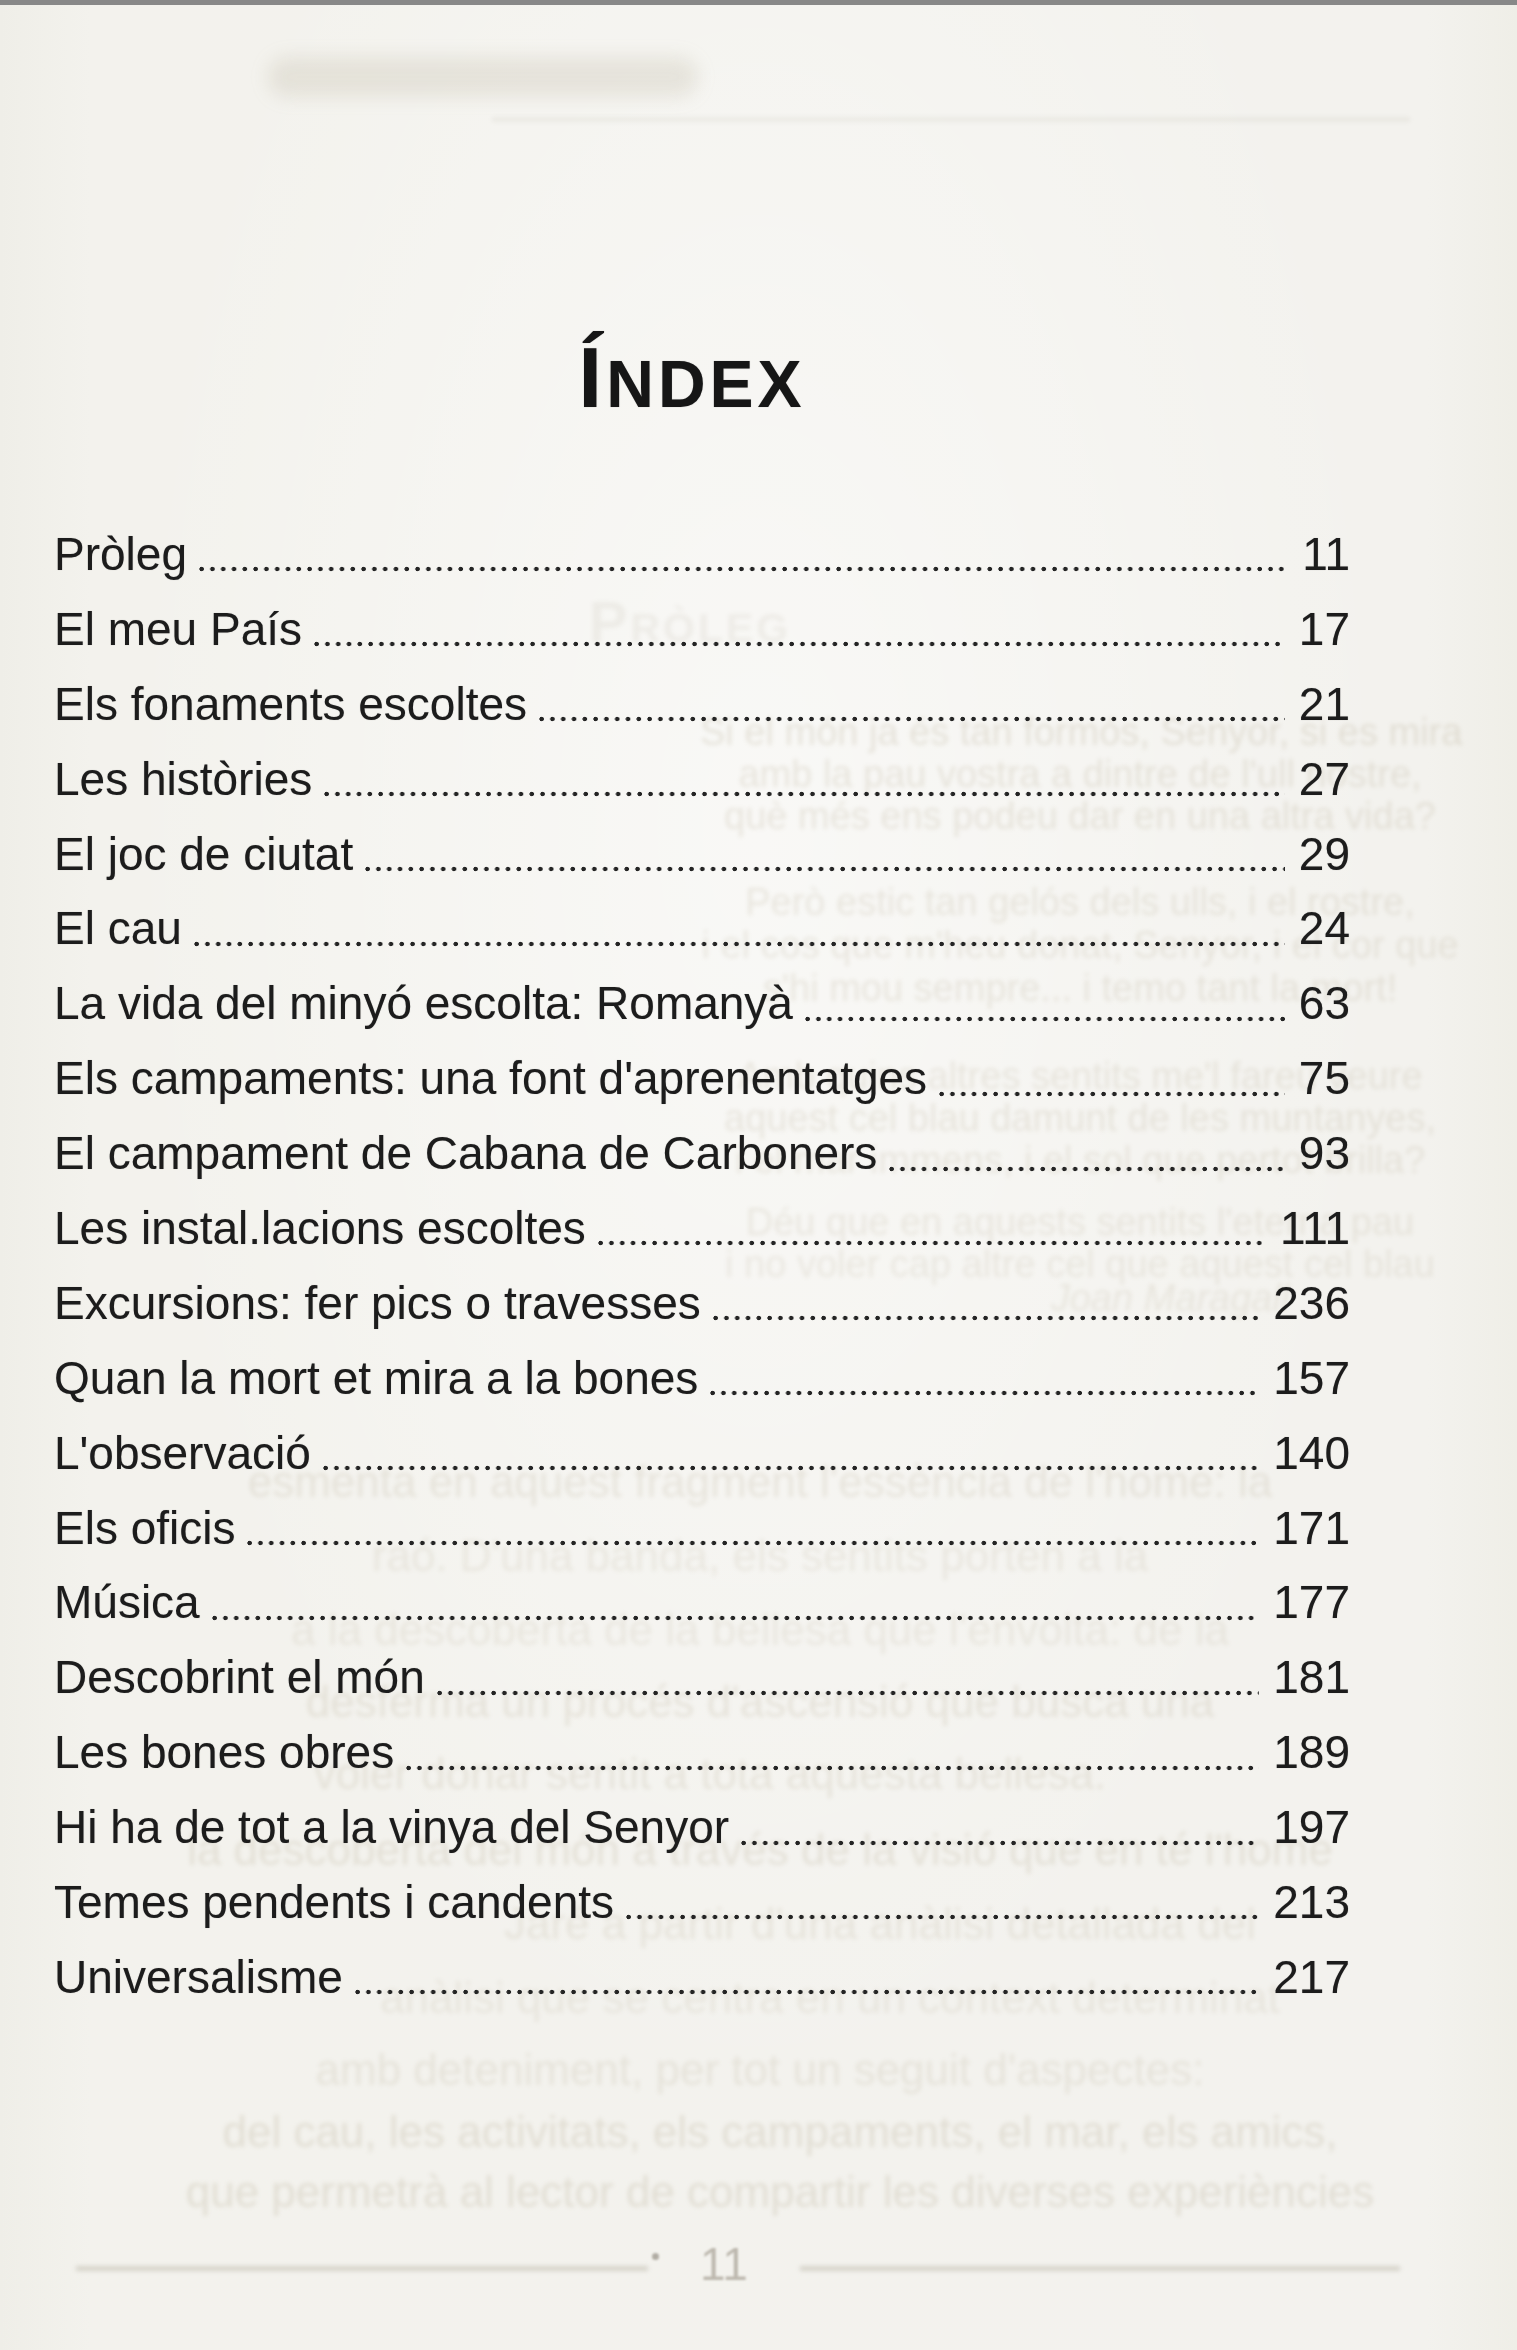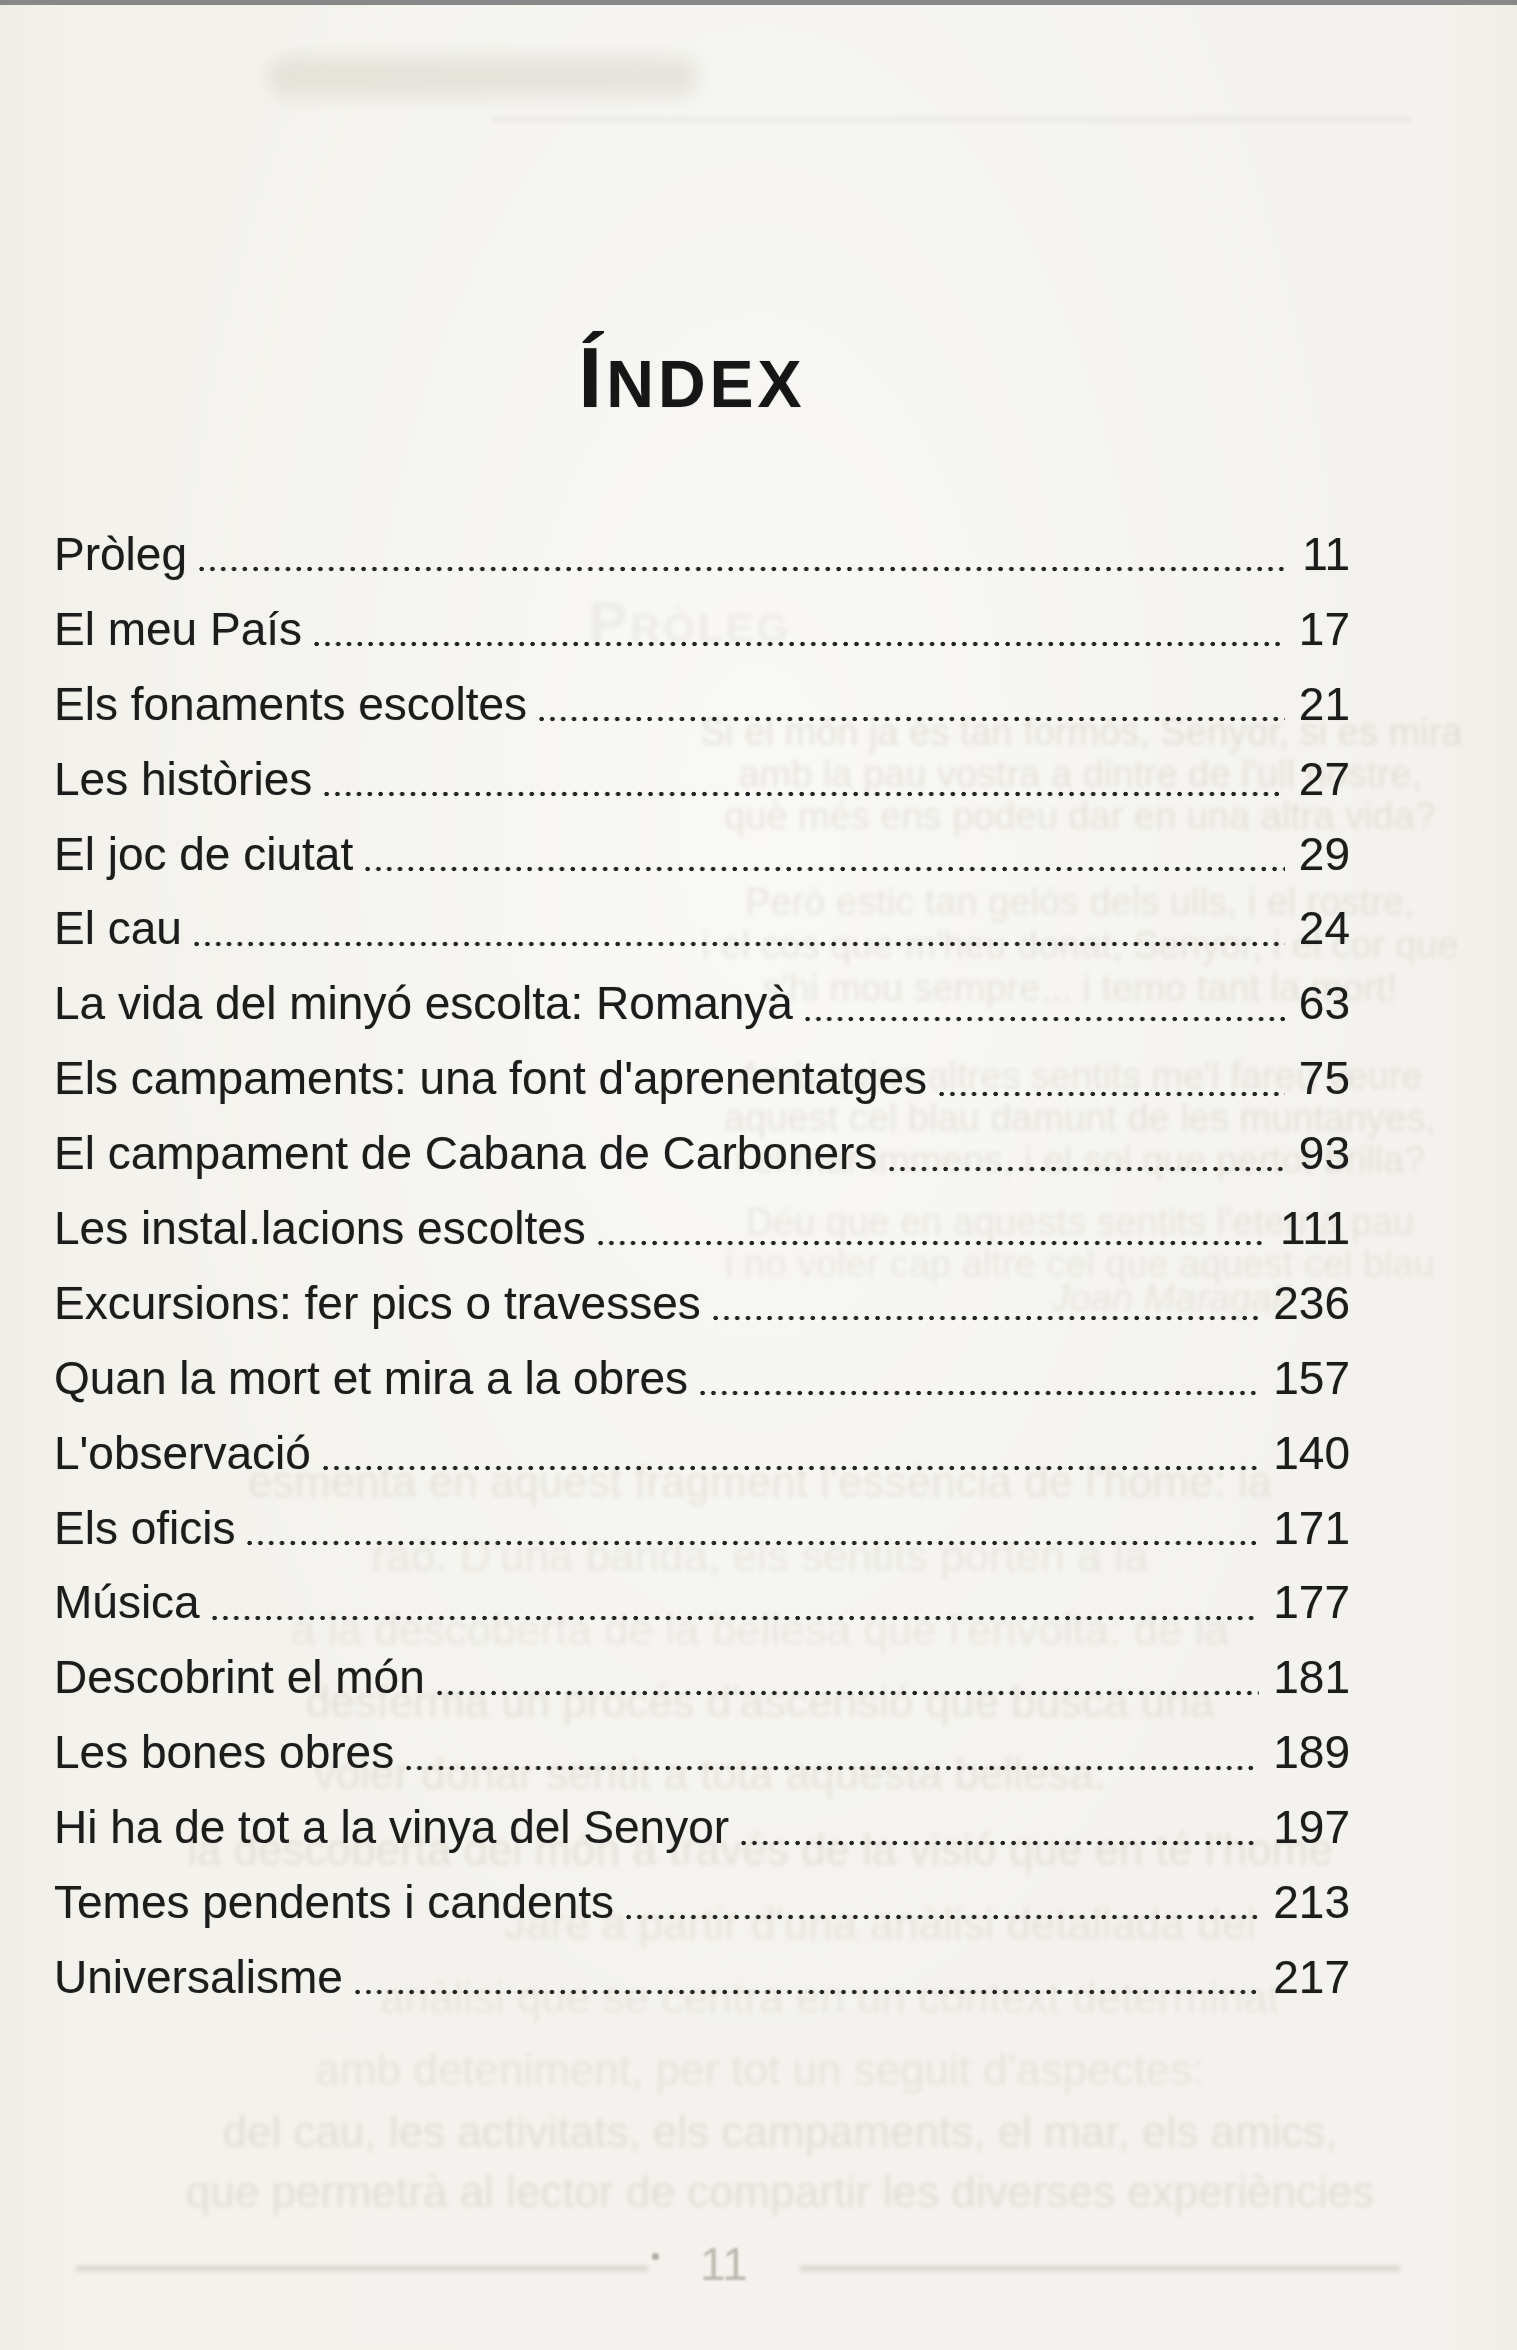--- a/index.html
+++ b/index.html
@@ -221,21 +221,21 @@
     </div>
 
     <div class="toc-row">
       <span class="toc-label">Excursions: fer pics o travesses</span>
       <span class="leader"></span>
       <span class="toc-page">236</span>
     </div>
 
 
     <div class="toc-row">
-      <span class="toc-label">Quan la mort et mira a la obres</span>
+      <span class="toc-label">Quan la mort et mira a la bones</span>
       <span class="leader"></span>
       <span class="toc-page">157</span>
     </div>
 
     <div class="toc-row">
       <span class="toc-label">L'observació</span>
       <span class="leader"></span>
       <span class="toc-page">140</span>
     </div>
 

